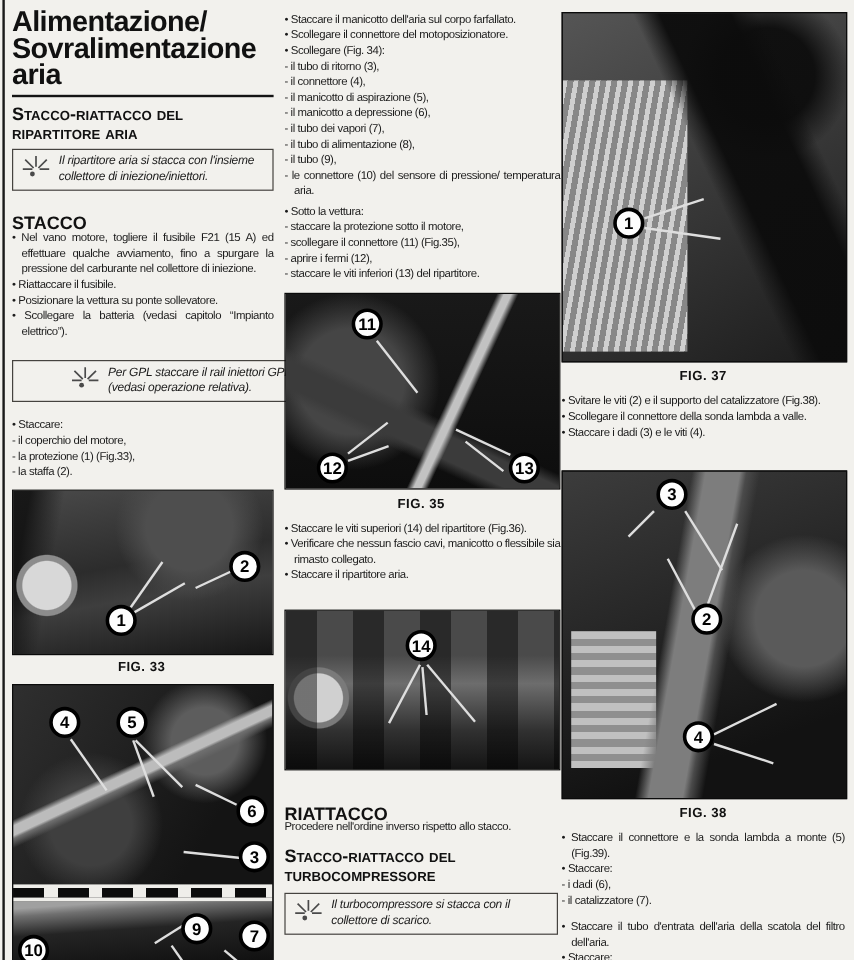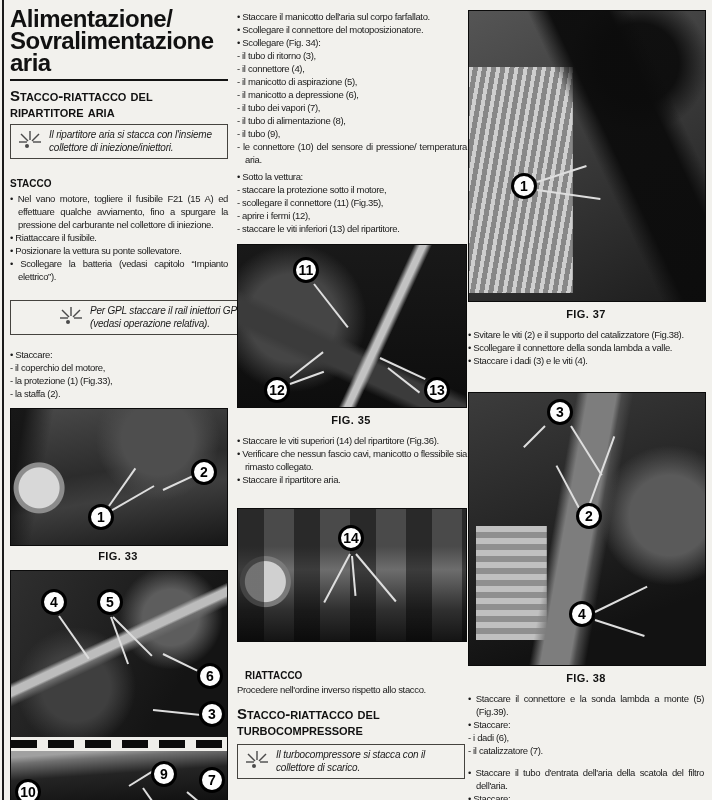--- a/index.html
+++ b/index.html
@@ -4,21 +4,21 @@
 <style>
   html,body{margin:0;padding:0;background:#d8d8d4;}
   .page{position:relative;width:712px;height:800px;background:#f2f1ed;overflow:hidden;
         font-family:"Liberation Sans",sans-serif;color:#1b1b1b;}
   .page-edge{position:absolute;left:2px;top:0;width:2px;height:100%;background:#1a1a1a;}
   .col{position:absolute;}
 
   .title{font-weight:bold;font-size:24px;line-height:22px;letter-spacing:-0.5px;
          border-bottom:2px solid #141414;padding-bottom:5px;color:#111;}
   .schead{font-weight:bold;font-variant:small-caps;font-size:15px;line-height:16px;color:#111;}
-  .minihead{font-weight:bold;font-size:10px;letter-spacing:0;color:#111;}
+  .minihead{font-weight:bold;font-size:15px;letter-spacing:0;color:#111;}
 
   .txt{font-size:9.5px;line-height:13px;letter-spacing:-0.35px;text-align:justify;}
   .txt > div{padding-left:8px;text-indent:-8px;}
   .spacer8{height:9px;}
 
   .notebox{position:absolute;border:1px solid #45433f;background:#f2f1ed;display:flex;
            align-items:center;gap:7px;padding:4px 7px;font-style:italic;
            font-size:10px;line-height:12.5px;letter-spacing:-0.2px;}
   .notebox .ntext{flex:1;}
 
@@ -211,21 +211,21 @@
     <div>• Staccare il ripartitore aria.</div>
   </div>
 
   <div class="photo ph-36" style="left:237px;top:508px;width:228px;height:132px;">
     <div class="lead" style="left:112px;top:44px;width:55px;transform:rotate(118deg);"></div>
     <div class="lead" style="left:114px;top:46px;width:40px;transform:rotate(85deg);"></div>
     <div class="lead" style="left:118px;top:44px;width:62px;transform:rotate(50deg);"></div>
     <div class="callout" style="left:100px;top:16px;">14</div>
   </div>
 
-  <div class="col minihead" style="left:237px;top:670px;margin-left:8px;">RIATTACCO</div>
+  <div class="col minihead" style="left:237px;top:670px;">RIATTACCO</div>
   <div class="col txt" style="left:237px;top:683px;width:230px;">Procedere nell'ordine inverso rispetto allo stacco.</div>
 
   <div class="col schead" style="left:237px;top:706px;width:230px;">
     <div>Stacco-riattacco del</div>
     <div>turbocompressore</div>
   </div>
 
   <div class="notebox" style="left:237px;top:744px;width:212px;align-items:center;">
     <span>
       <svg width="24" height="20" viewBox="0 0 24 20">

